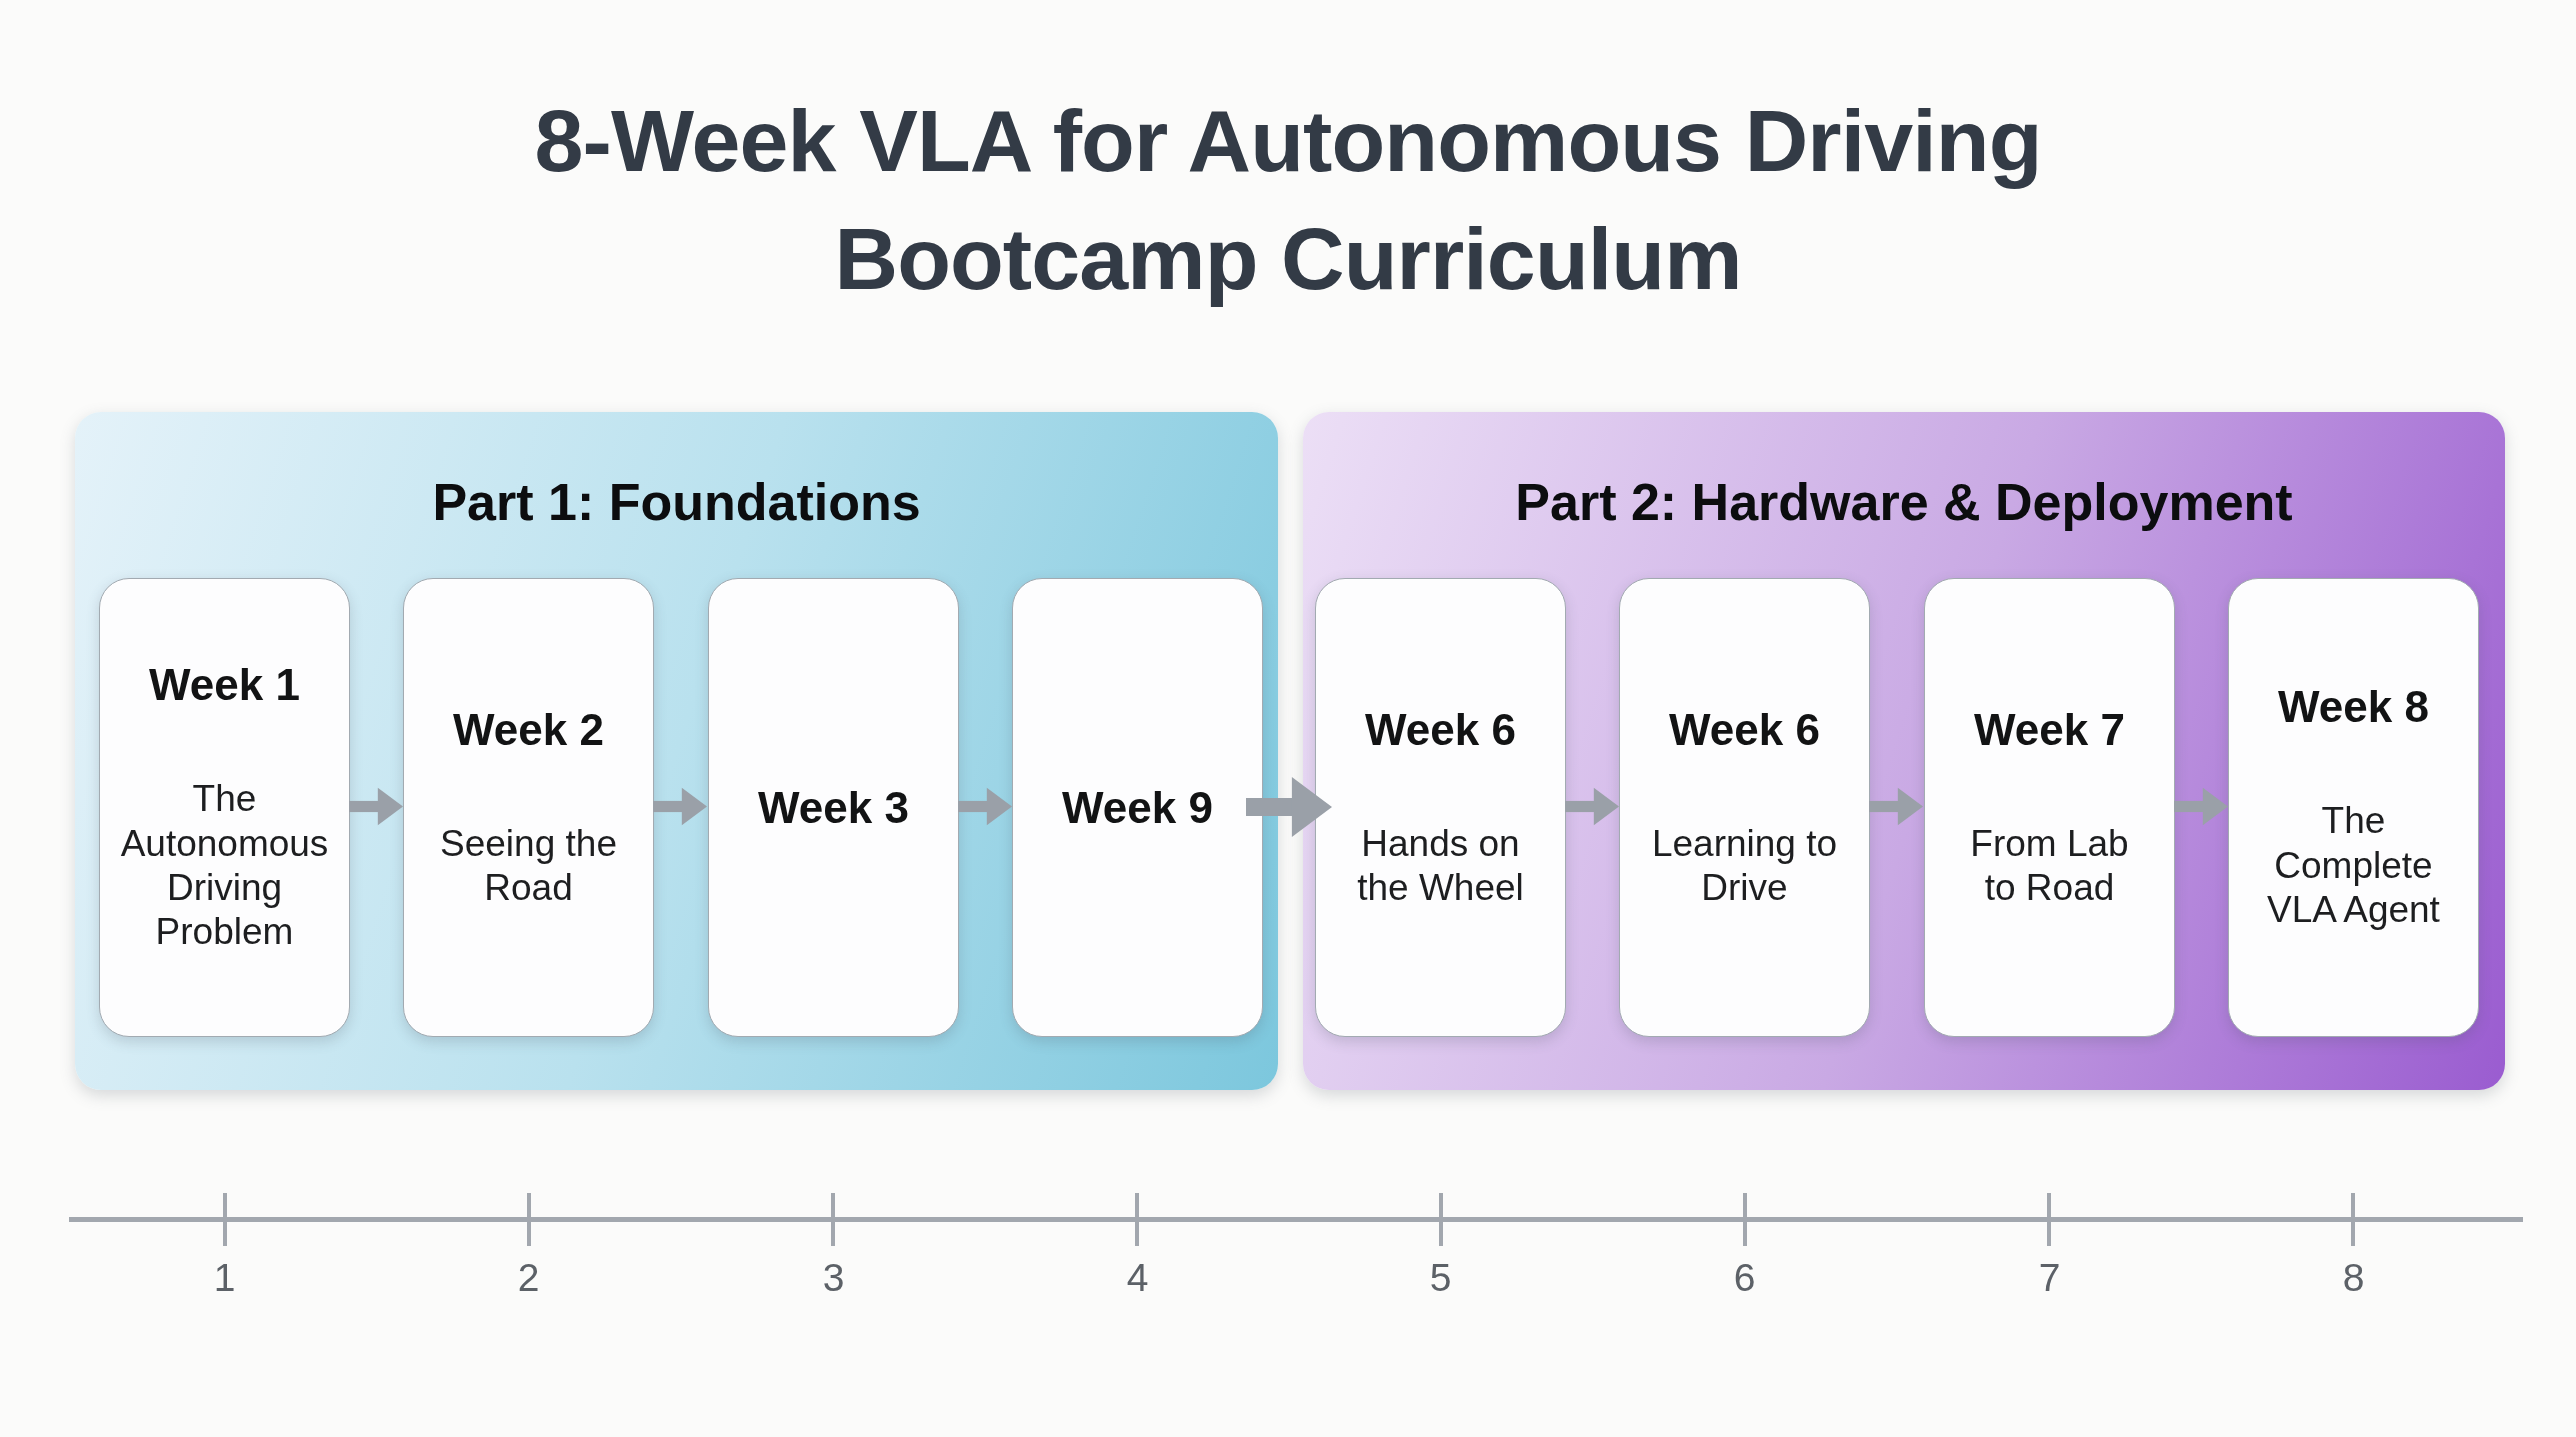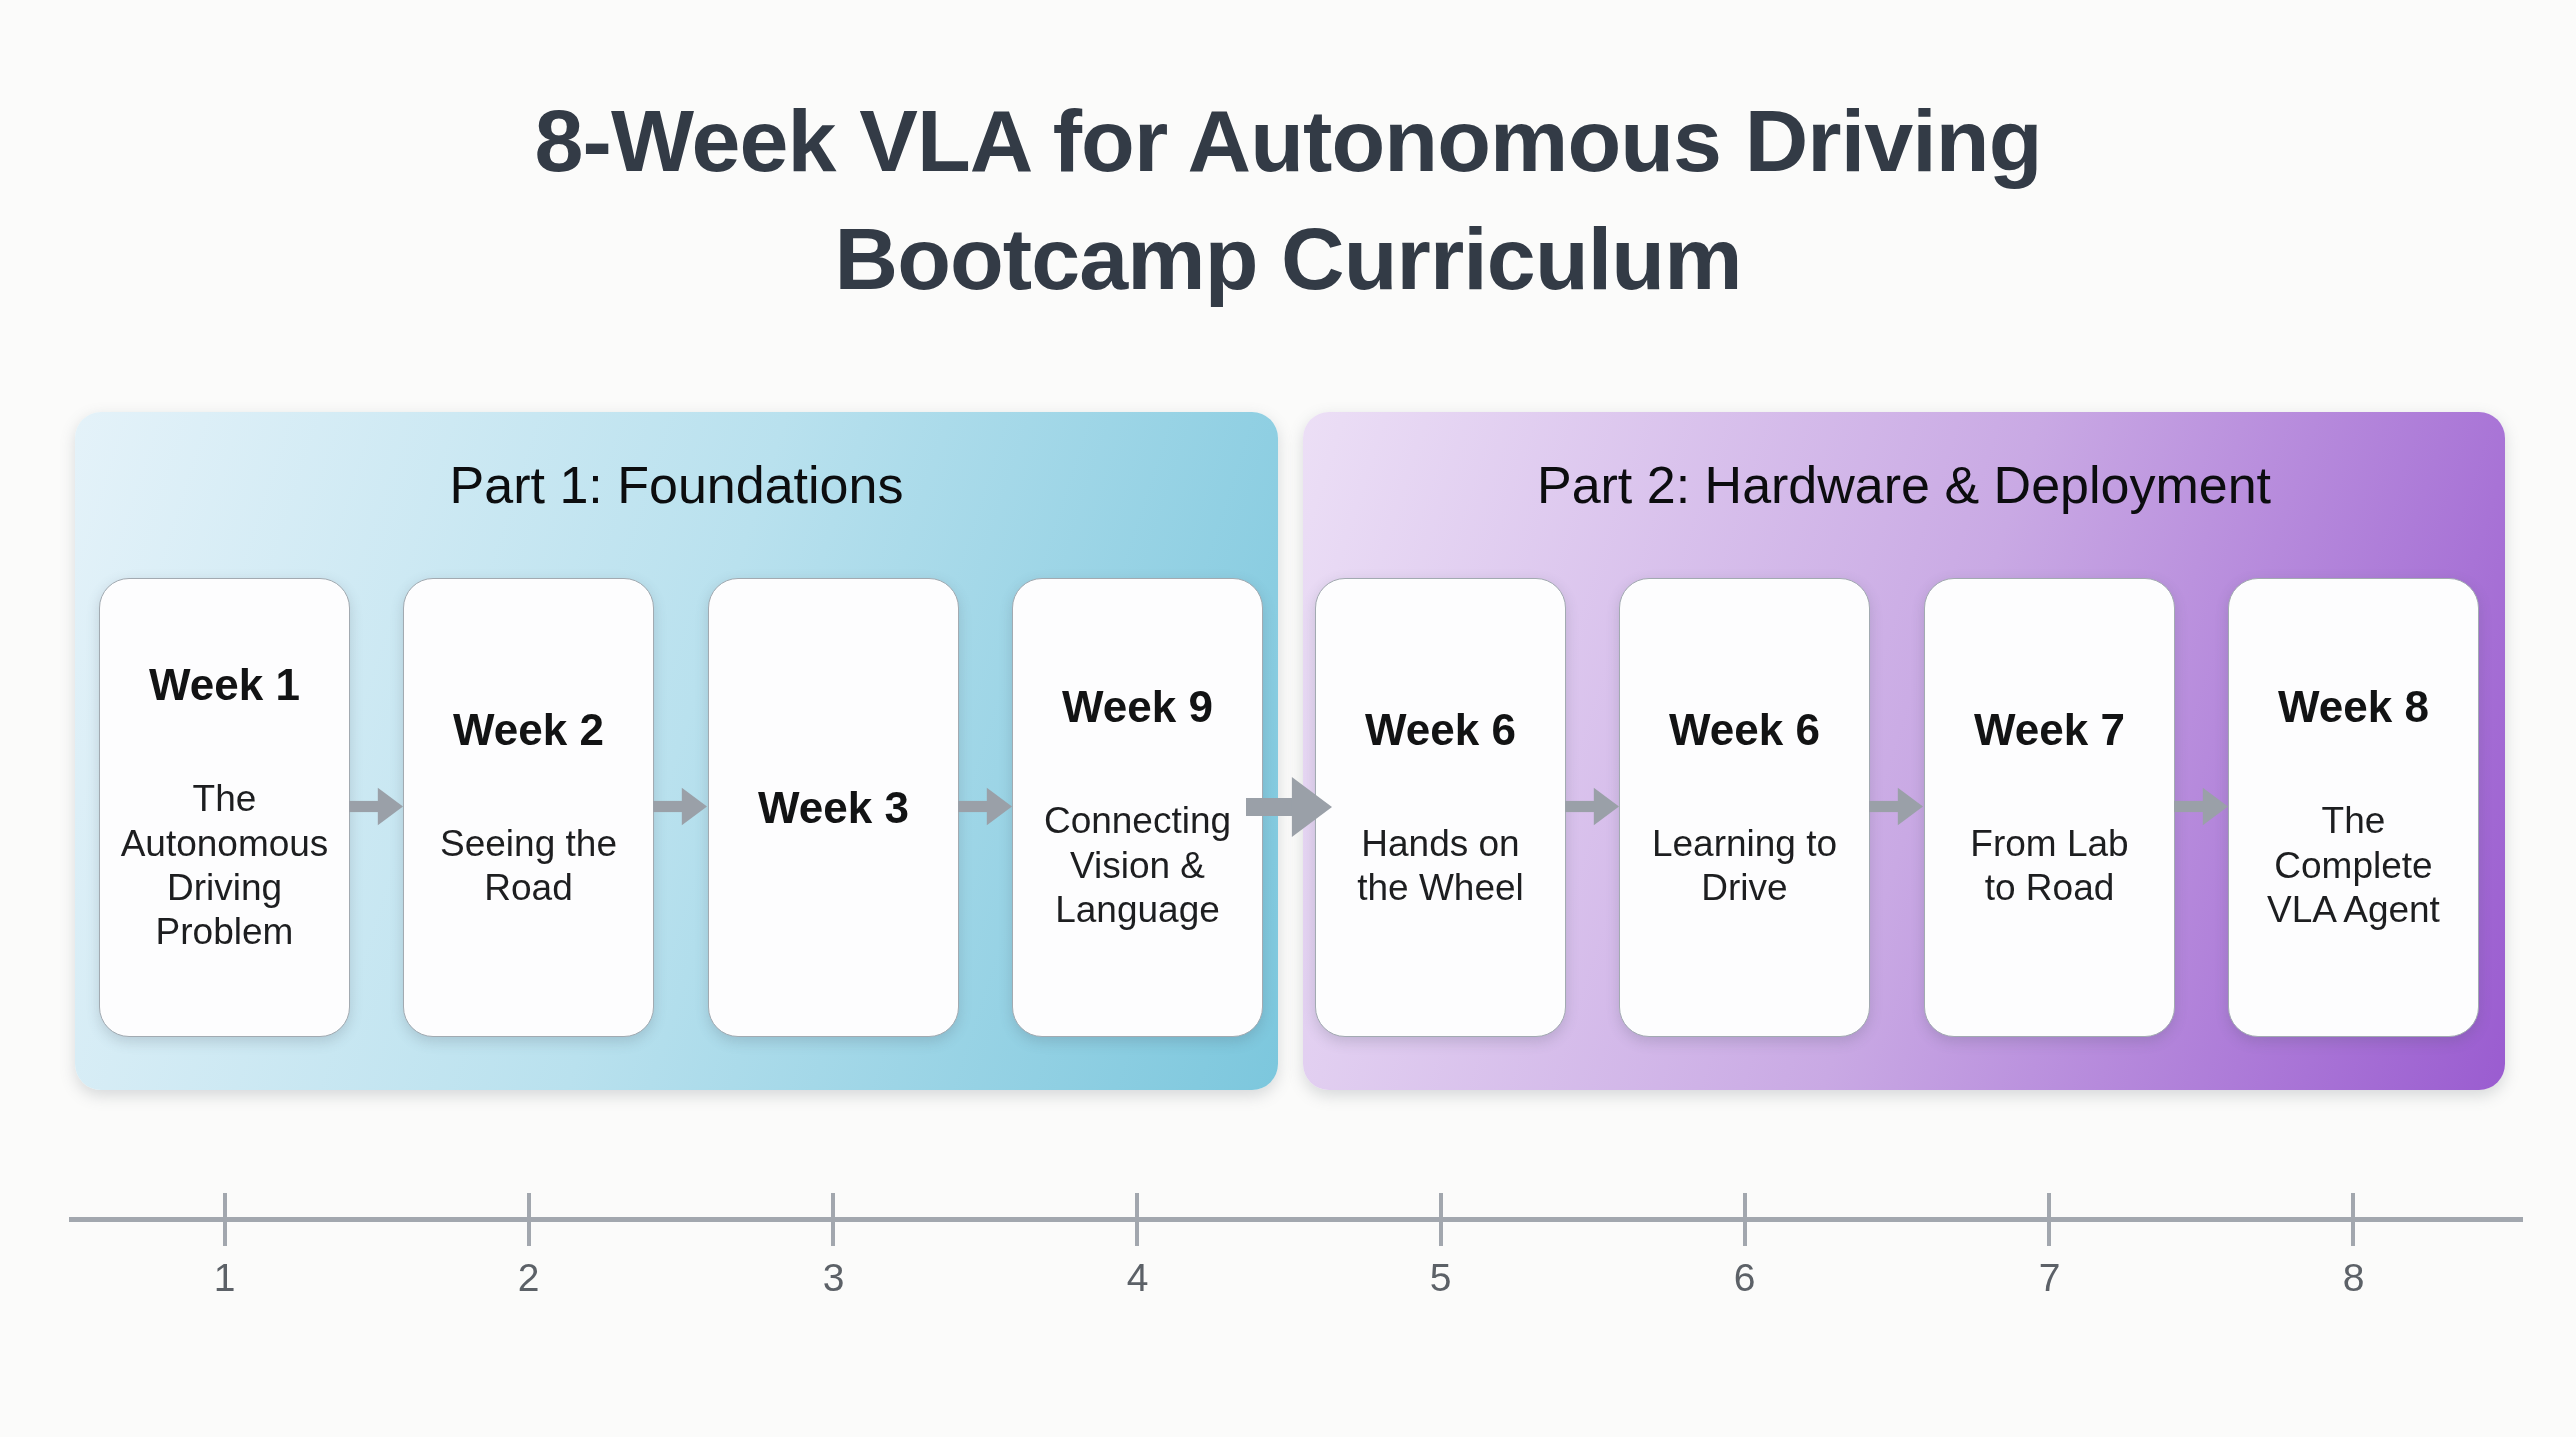--- a/index.html
+++ b/index.html
@@ -26,23 +26,23 @@
   }
   .panel.part1{
     left:75px;width:1203px;
     background:linear-gradient(108deg,var(--part1-start,#e4f2f9) 0%,#b9e1ee 50%,var(--part1-end,#7cc7dd) 100%);
   }
   .panel.part2{
     left:1303px;width:1202px;
     background:linear-gradient(108deg,var(--part2-start,#ecdff6) 0%,#c9a9e4 52%,var(--part2-end,#9a5cd0) 100%);
   }
   .panel-header{
-    margin-top:43px;
-    text-align:center;
-    font-size:52px;font-weight:400;
+    margin-top:60px;
+    text-align:center;
+    font-size:52px;font-weight:700;
     color:#0c0d0f;
   }
   .week-card{
     position:absolute;top:578px;width:251px;height:459px;
     background:#fdfdfe;
     border:1.9px solid #a2aab1;
     border-radius:30px;
     box-shadow:0 4.7px 13px rgba(70,80,95,.20);
     display:flex;flex-direction:column;
     align-items:center;justify-content:center;
@@ -106,23 +106,20 @@
   <div class="week-card" style="left:403px">
     <div class="week-title">Week 2</div>
     <div class="week-topic">Seeing the
 Road</div>
   </div>
   <div class="week-card" style="left:708px">
     <div class="week-title">Week 3</div>
   </div>
   <div class="week-card" style="left:1012px">
     <div class="week-title">Week 9</div>
-    <div class="week-topic">Connecting
-Vision &amp;
-Language</div>
   </div>
 
   <div class="week-card" style="left:1315px">
     <div class="week-title">Week 6</div>
     <div class="week-topic">Hands on
 the Wheel</div>
   </div>
   <div class="week-card" style="left:1619px">
     <div class="week-title">Week 6</div>
     <div class="week-topic">Learning to

